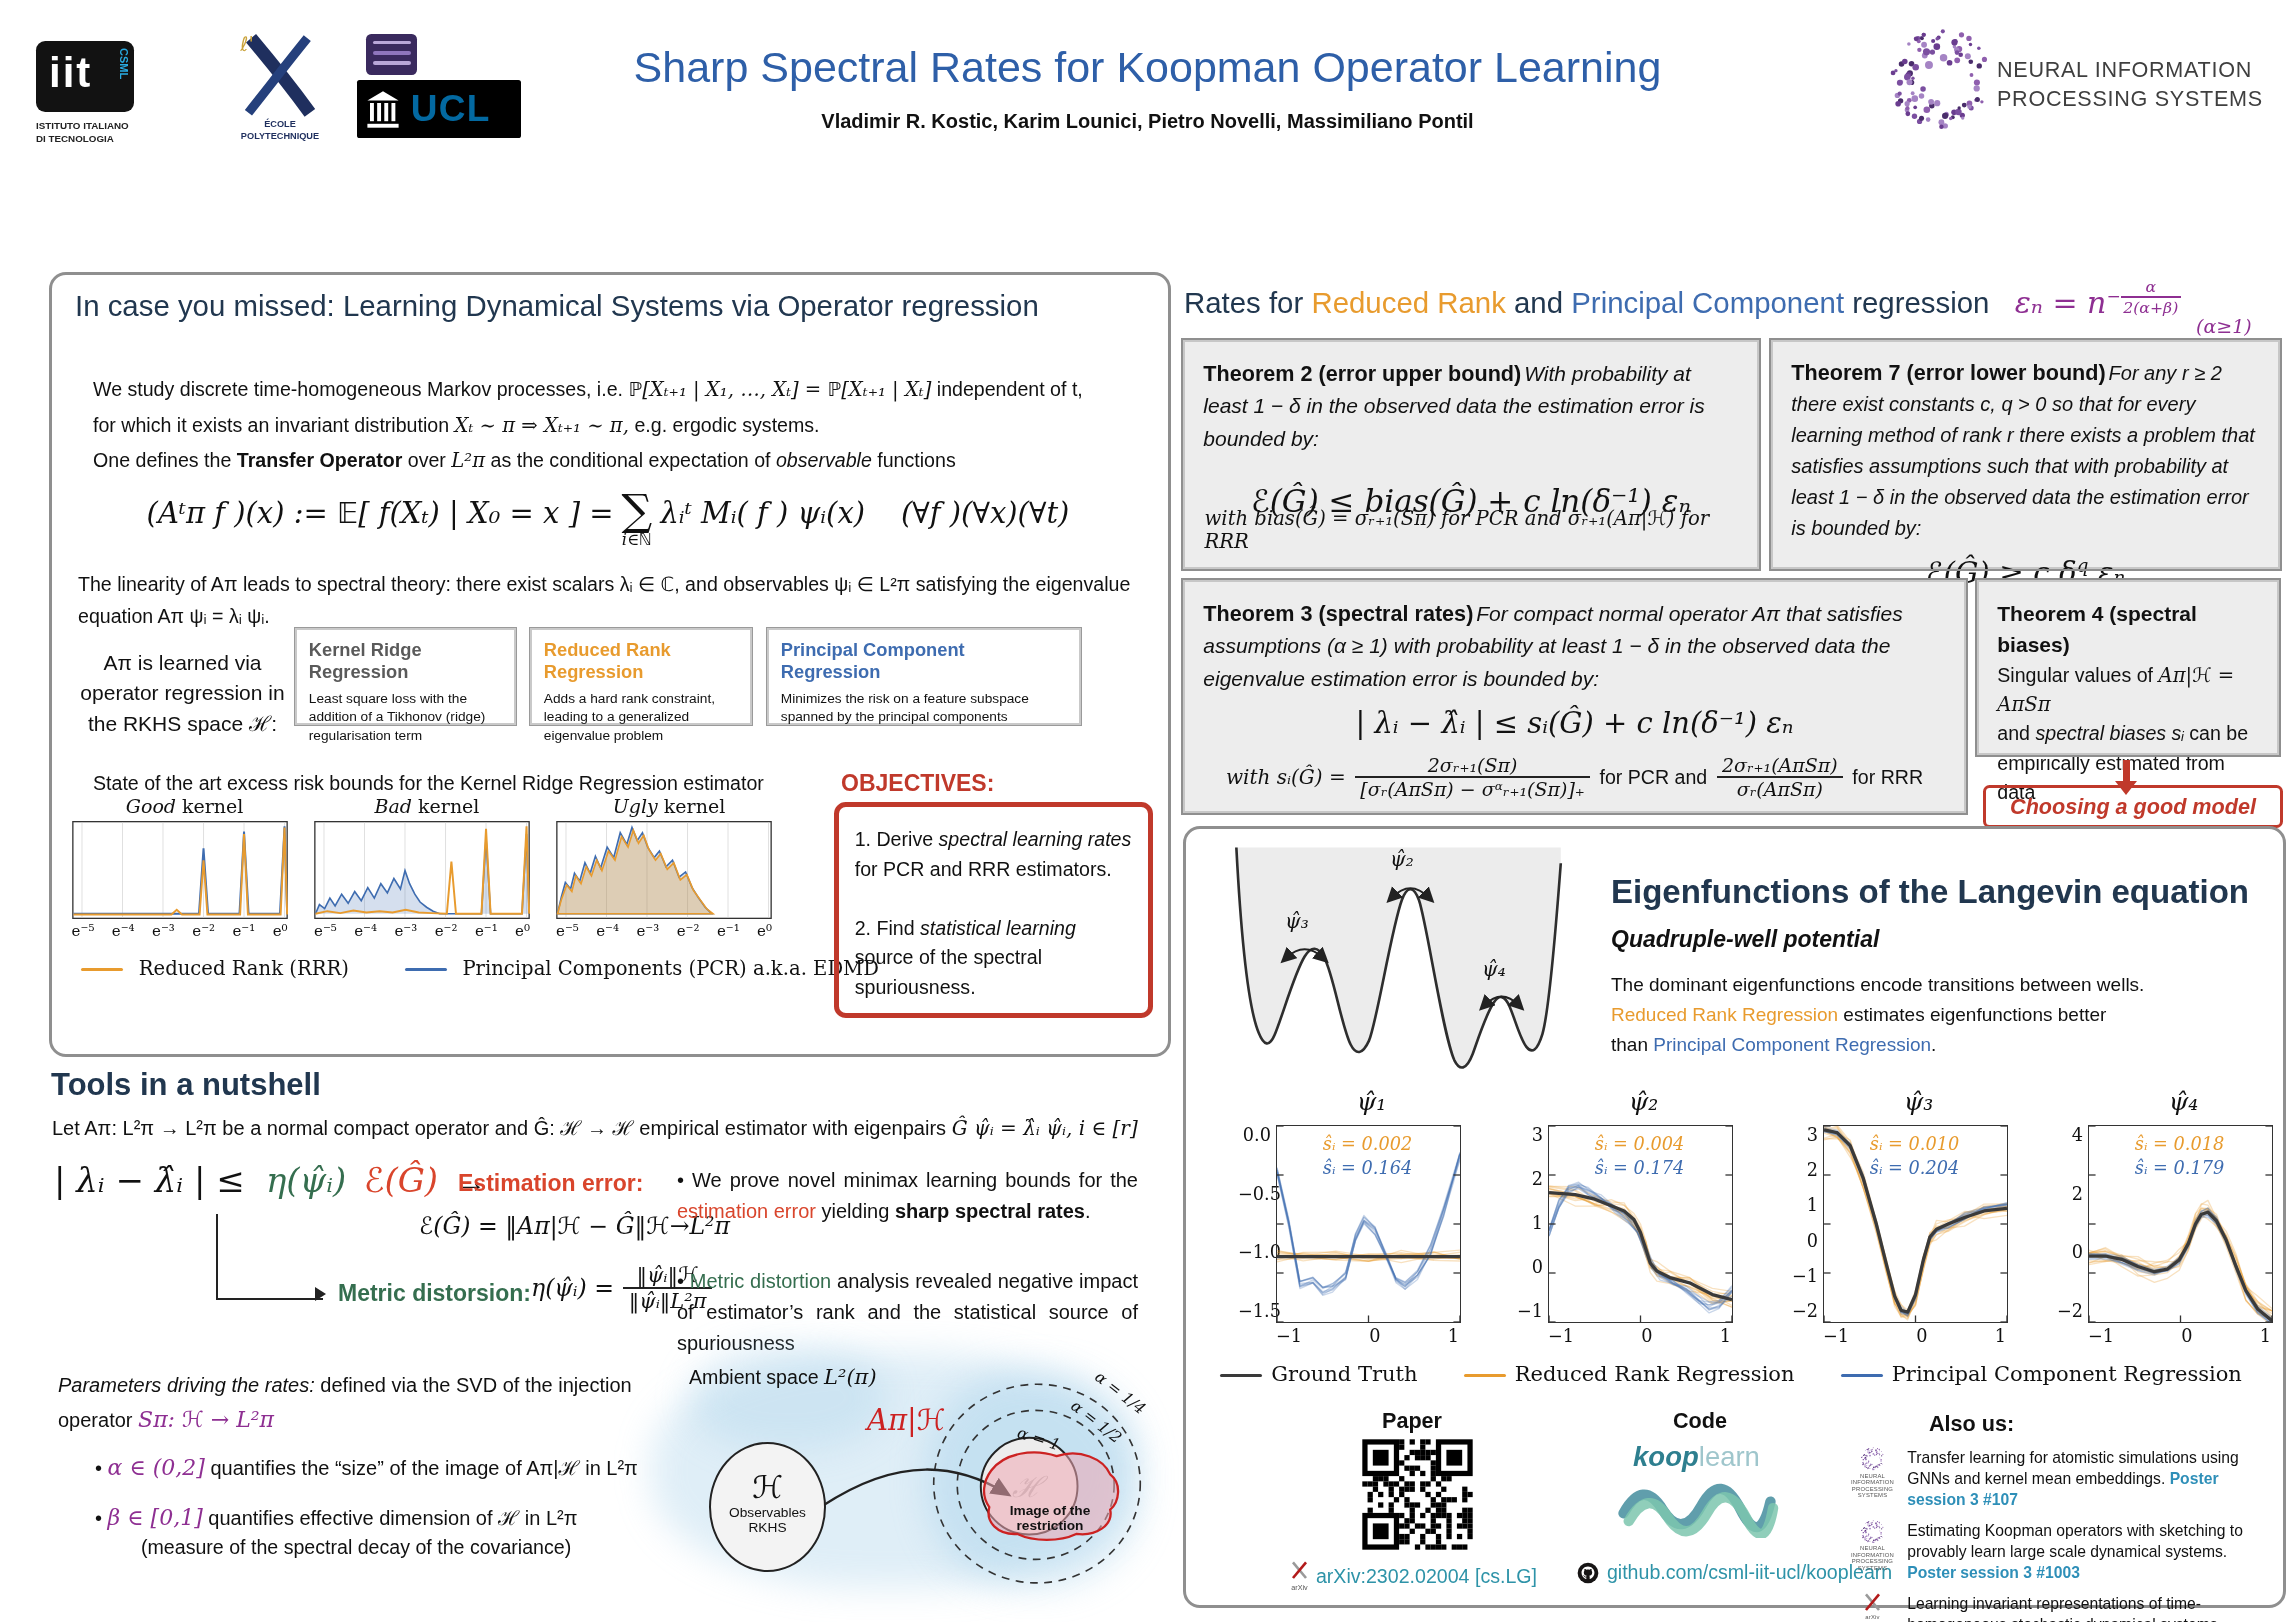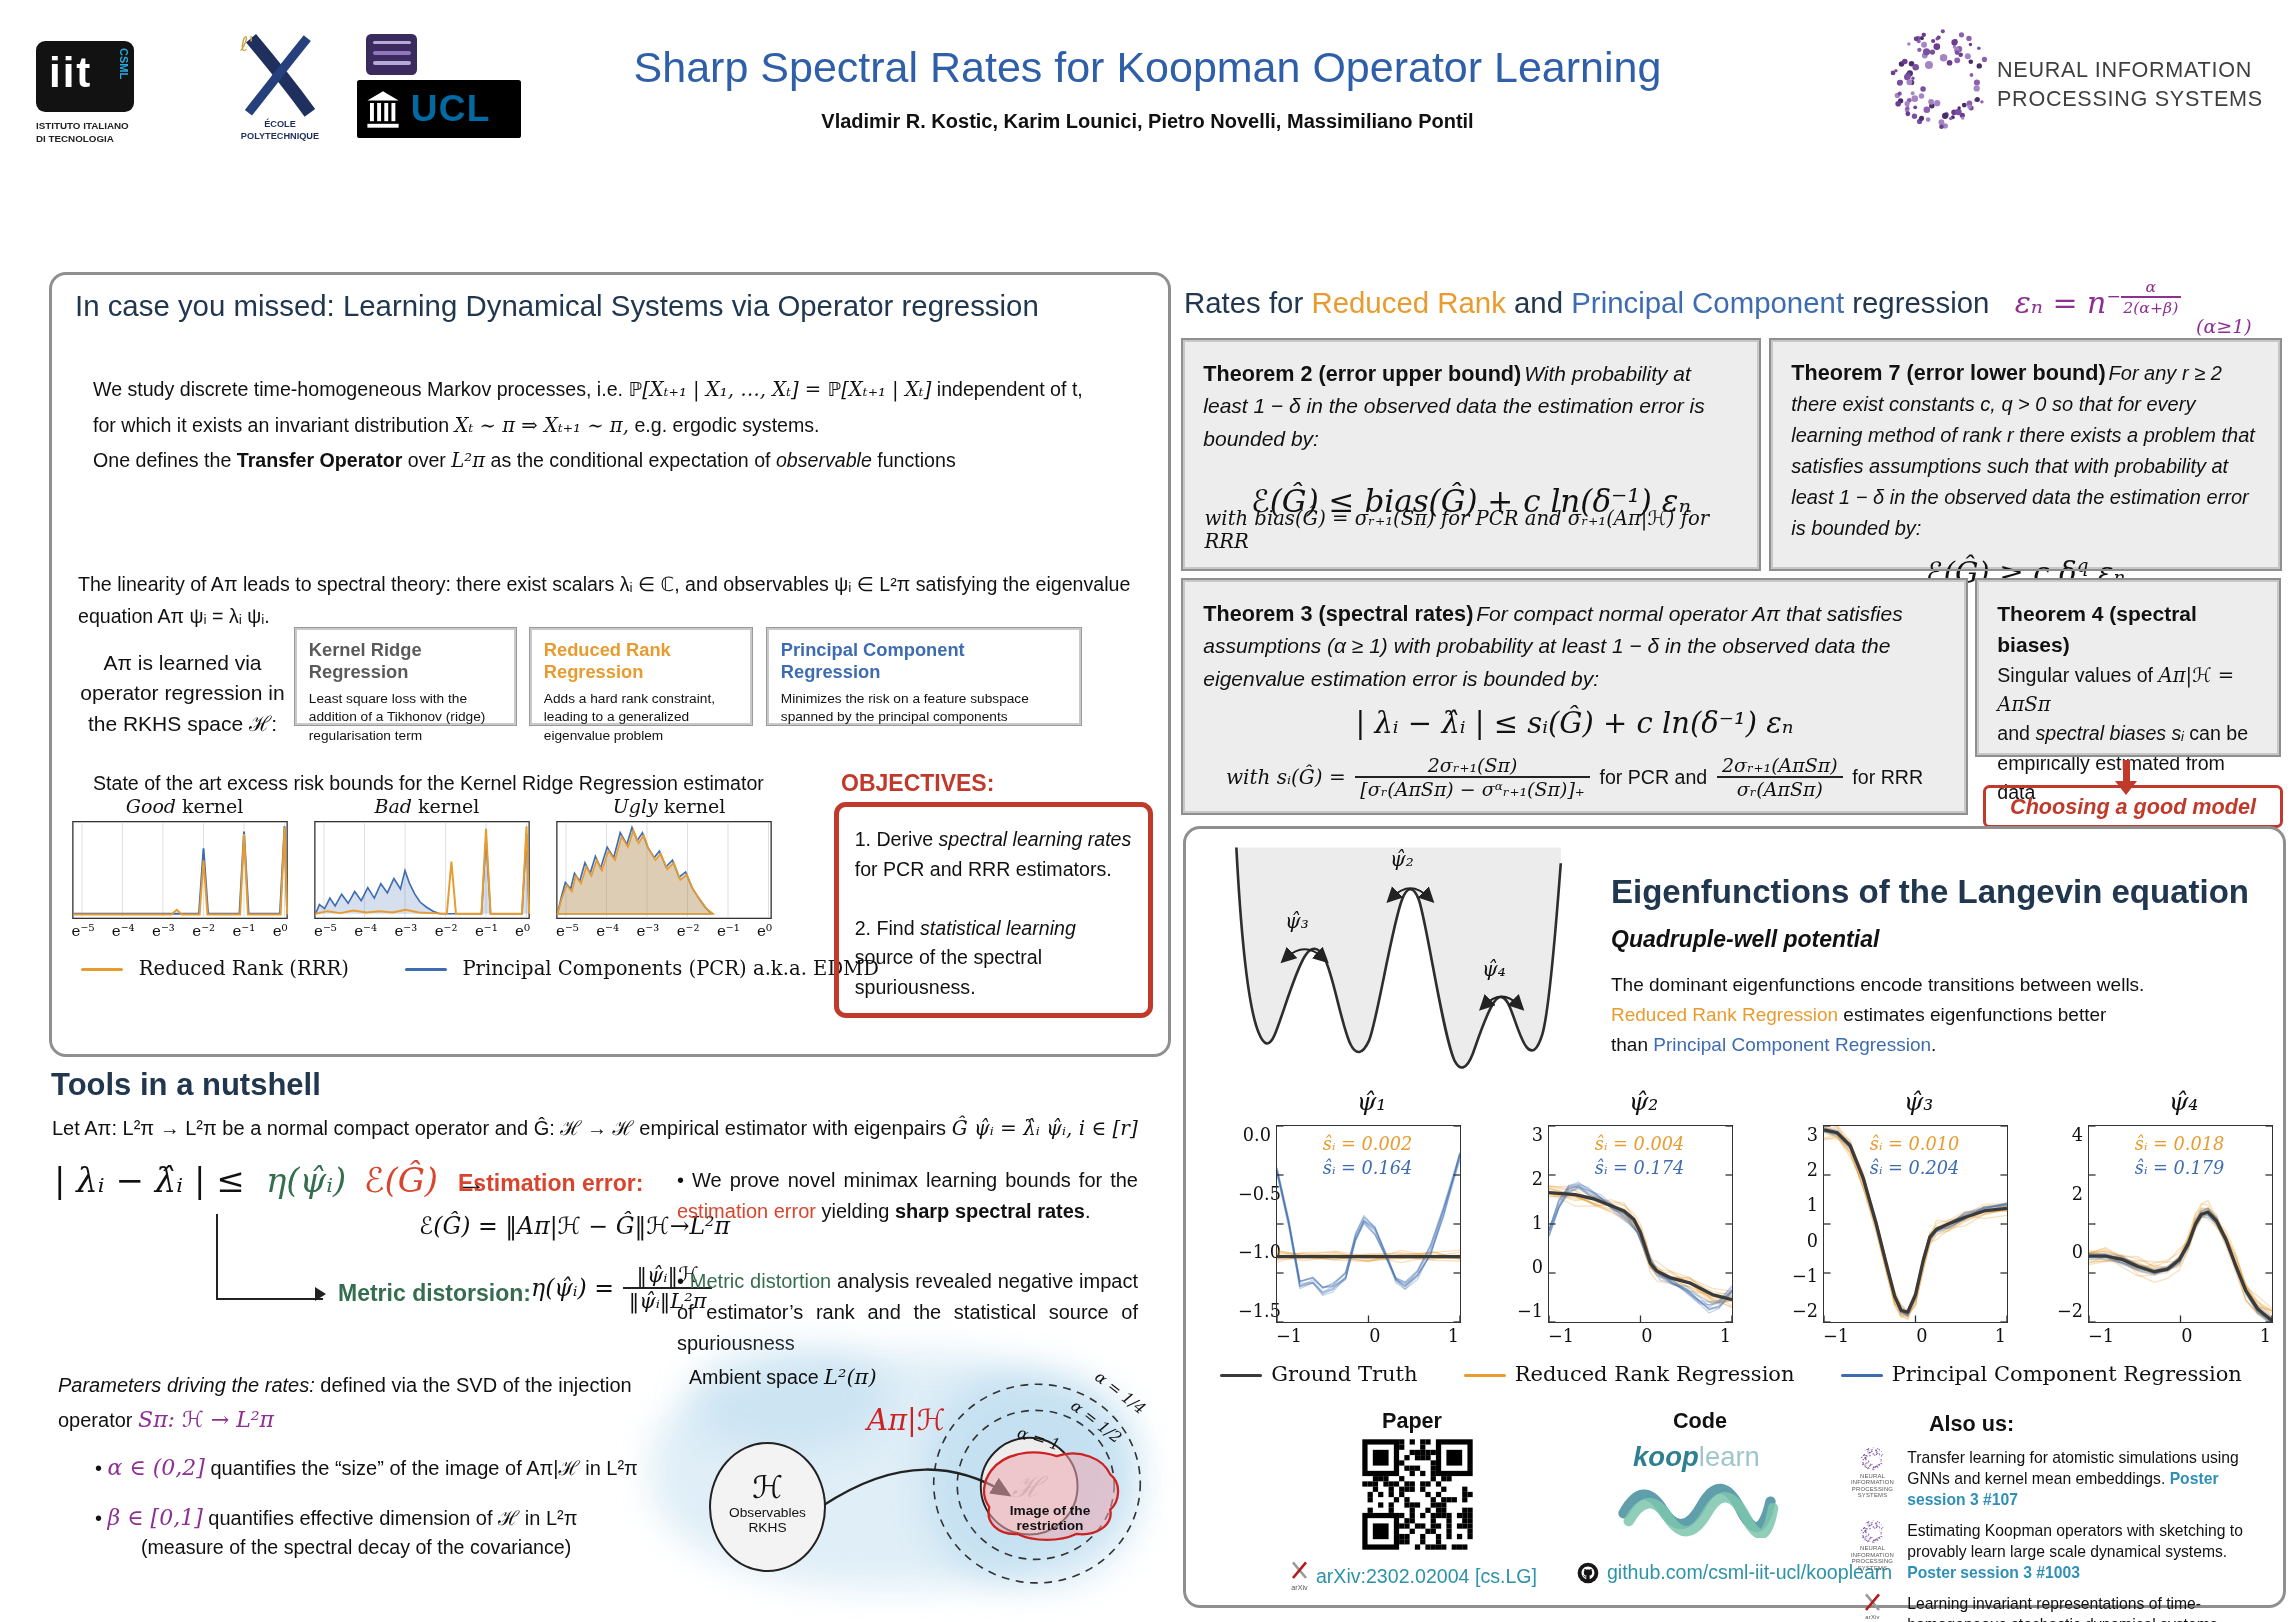--- a/index.html
+++ b/index.html
@@ -118,20 +118,29 @@
       <span>as the conditional expectation of</span>
       <i>observable</i>
       <span>functions</span>
     </div>
     <div class="abs" style="left:41px;top:139px;font-size:19.6px;">
       <span>for which it exists an invariant distribution</span>
       <span class="math">Xₜ ∼ π ⇒ Xₜ₊₁ ∼ π,</span>
       <span>e.g. ergodic systems.</span>
     </div>
 
+    <div class="abs" style="left:0;top:216px;width:1112px;text-align:center;">
+      <span class="math" style="font-size:29px;">(Aᵗπ f )(x) := 𝔼[ f(Xₜ) | X₀ = x ] =</span>
+      <span style="display:inline-block;vertical-align:middle;text-align:center;margin:0 5.2px;">
+        <span class="mathup" style="font-size:43px;display:block;line-height:.9;">∑</span>
+        <span class="math" style="font-size:16.4px;display:block;">i∈ℕ</span>
+      </span>
+      <span class="math" style="font-size:29px;">λᵢᵗ Mᵢ( f ) ψᵢ(x)</span>
+      <span class="math" style="font-size:29px;margin-left:33px;">(∀f )(∀x)(∀t)</span>
+    </div>
 
     <div class="abs" style="left:26px;top:298px;font-size:19.6px;">The linearity of Aπ leads to spectral theory: there exist scalars λᵢ ∈ ℂ, and observables ψᵢ ∈ L²π satisfying the eigenvalue</div>
     <div class="abs" style="left:26px;top:330px;font-size:19.6px;">equation Aπ ψᵢ = λᵢ ψᵢ.</div>
 
     <div class="abs" style="left:26px;top:373px;width:209px;text-align:center;font-size:21px;line-height:1.45;">
       <div>Aπ is learned via</div>
       <div>operator regression in</div>
       <div>the RKHS space ℋ:</div>
     </div>
 

